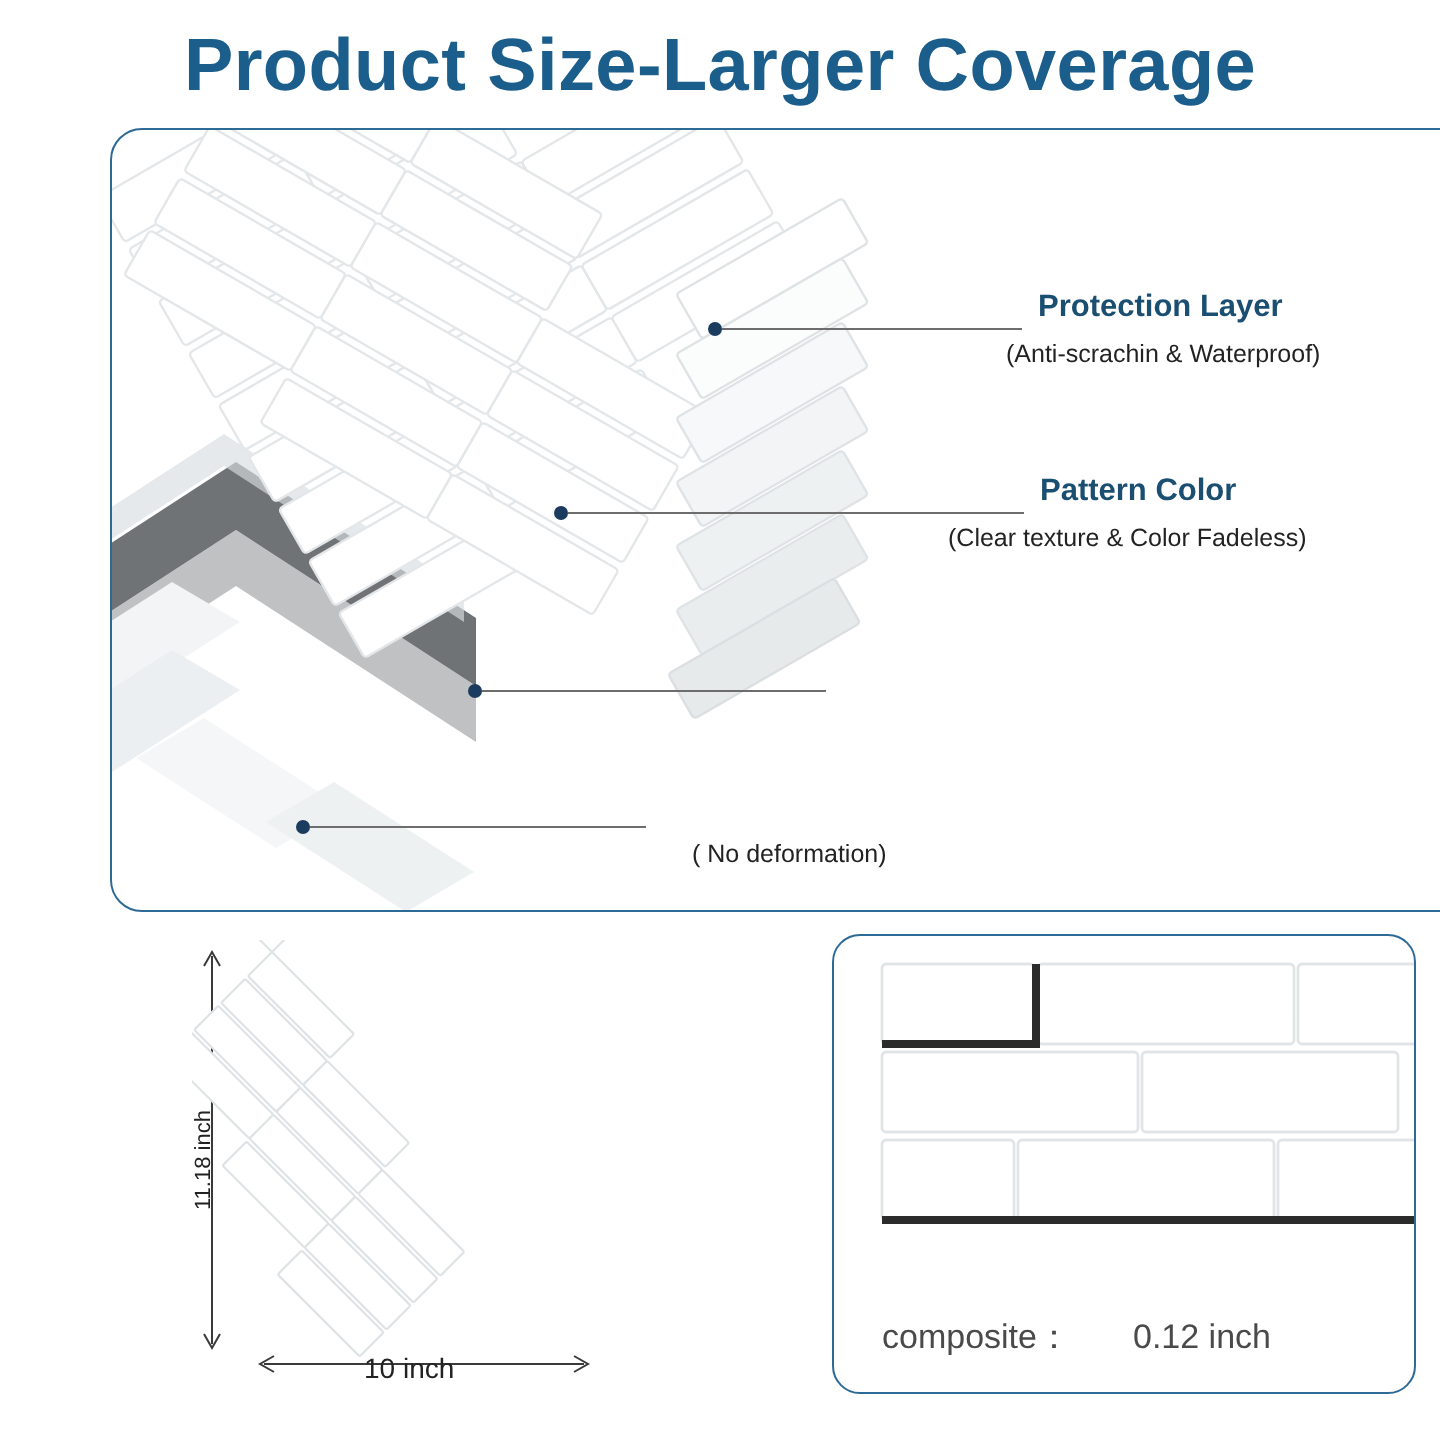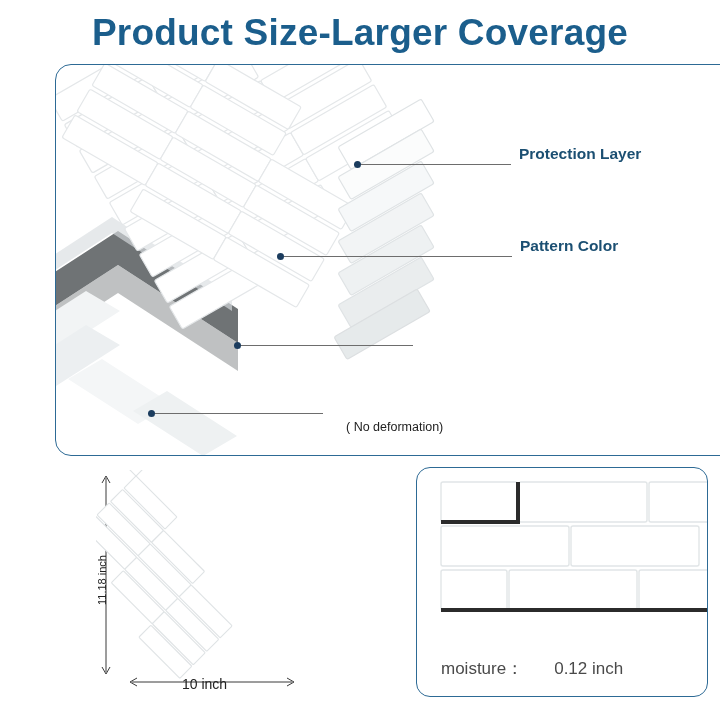--- a/index.html
+++ b/index.html
@@ -253,22 +253,24 @@
       <div class="leader-dot" style="left:221px; top:188px;"></div>
       <div class="leader" style="left:228px; top:191px; width:228px;"></div>
 
       <div class="leader-dot" style="left:178px; top:277px;"></div>
       <div class="leader" style="left:185px; top:280px; width:172px;"></div>
 
       <div class="leader-dot" style="left:92px; top:345px;"></div>
       <div class="leader" style="left:99px; top:348px; width:168px;"></div>
 
       <div class="callout-title" style="left:463px; top:80px;">Protection Layer</div>
+      <div class="callout-sub" style="left:447px; top:105px;">(Anti-scrachin &amp; Waterproof)</div>
 
       <div class="callout-title" style="left:464px; top:172px;">Pattern Color</div>
+      <div class="callout-sub" style="left:418px; top:197px;">(Clear texture &amp; Color Fadeless)</div>
 
 
       <div class="callout-sub" style="left:290px; top:355px;">( No deformation)</div>
 
     </div>
   </div>
 
   <div class="sample-left">
     <svg width="200" height="220" viewBox="0 0 200 220">
 
@@ -335,17 +337,17 @@
       </g>
 
       <g>
         <rect x="24" y="52" width="76" height="4" fill="#2b2b2b"></rect>
         <rect x="99" y="14" width="4" height="42" fill="#2b2b2b"></rect>
         <rect x="24" y="140" width="196" height="4" fill="#2b2b2b"></rect>
         <rect x="218" y="140" width="80" height="4" fill="#2b2b2b"></rect>
       </g>
     </svg>
     <div class="thick-label">
-      <span>moisture：</span><span class="thick-value">0.12 inch</span>
+      <span>composite：</span><span class="thick-value">0.12 inch</span>
     </div>
   </div>
 
 </div>
 
 </body></html>

